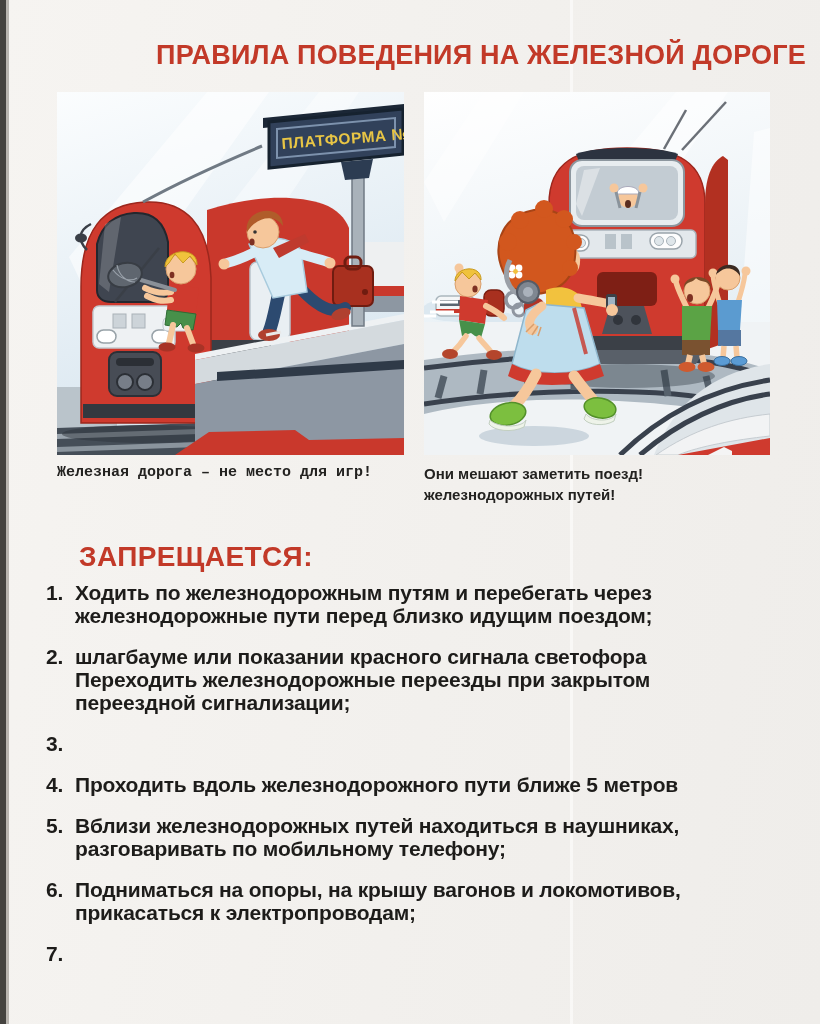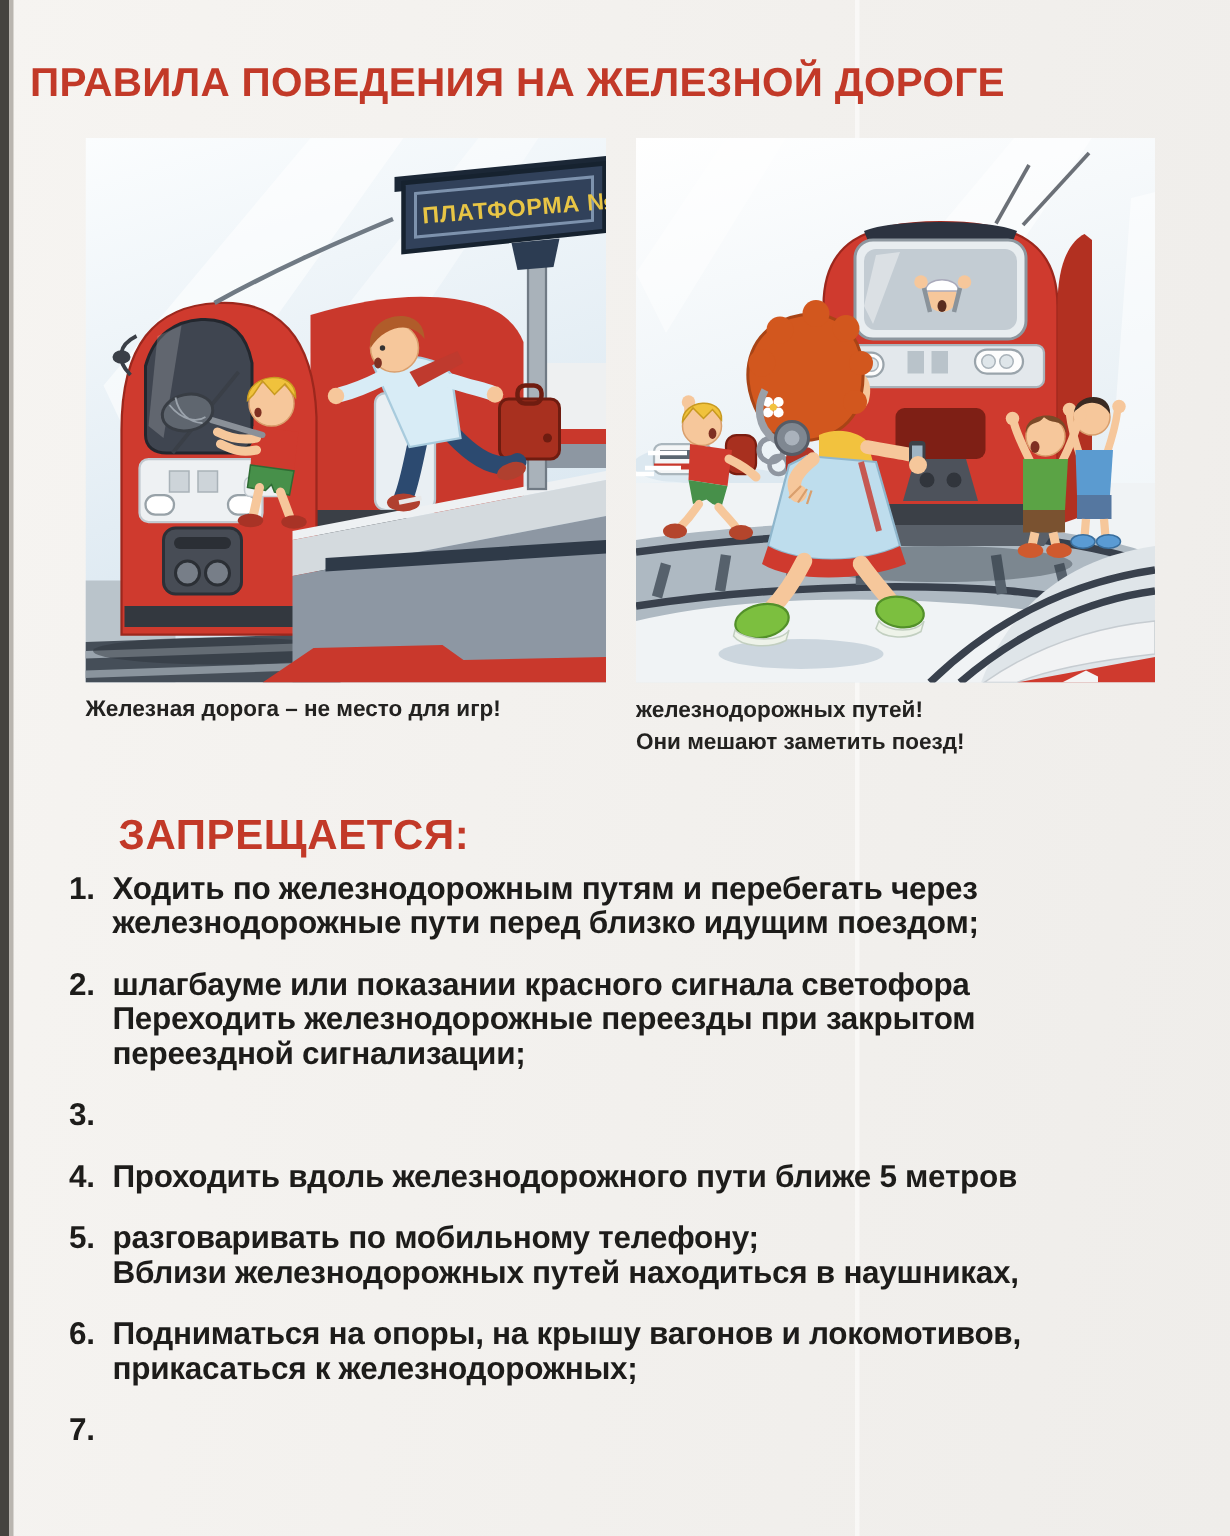--- a/index.html
+++ b/index.html
@@ -5,29 +5,29 @@
   html,body{margin:0;padding:0;background:#e8e6e3;}
   .poster{
     position:relative;width:820px;height:1024px;overflow:hidden;
     background:linear-gradient(100deg,#f6f4f1 0%,#f2f0ed 55%,#efedea 100%);
     font-family:"Liberation Sans",sans-serif;color:#1d1c1a;
   }
   .edge-strip{position:absolute;left:0;top:0;width:6px;height:100%;background:#45433f;}
   .edge-strip2{position:absolute;left:6px;top:0;width:3px;height:100%;background:#b9b5af;}
   .seam{position:absolute;left:570px;top:0;width:3px;height:100%;background:rgba(255,255,255,.55);}
   .title{
-    position:absolute;top:40px;left:20px;right:14px;margin:0;text-align:left;
+    position:absolute;top:40px;left:20px;right:14px;margin:0;text-align:right;
     font-size:27px;font-weight:700;color:#c23928;letter-spacing:.2px;white-space:nowrap;
   }
   .fig{position:absolute;top:92px;margin:0;}
   .fig svg{display:block;}
   .fig-left{left:57px;width:347px;height:363px;}
   .fig-right{left:424px;width:346px;height:363px;}
   .caption{position:absolute;font-weight:700;font-size:15px;color:#232220;margin:0;}
-  .caption-left{left:57px;top:464px;width:350px;}
+  .caption-left{left:57px;top:464px;width:350px;font-family:Liberation Mono, monospace;}
   .caption-right{left:424px;top:463px;width:380px;line-height:21px;}
   .cap-line{display:block;white-space:nowrap;}
   .rules-heading{
     position:absolute;left:79px;top:541px;margin:0;
     font-size:28px;font-weight:700;color:#c23928;letter-spacing:.4px;
   }
   .rules{position:absolute;left:46px;top:581px;width:766px;}
   .rule{display:flex;margin-bottom:18px;font-size:21px;font-weight:700;line-height:23px;letter-spacing:-.2px;}
   .rule .num{flex:none;width:29px;}
   .rule .line{display:block;white-space:nowrap;}
@@ -338,22 +338,22 @@
           <ellipse cx="176" cy="316" rx="16" ry="10" fill="#7cbf3f" stroke="#53902a" stroke-width="1.5" transform="rotate(10 176 316)"></ellipse>
           <path d="M162,322 C168,330 188,330 192,322 L190,329 C180,335 164,333 160,327 Z" fill="#eef3e9" stroke="#c2cfc0"></path>
         </g>
       </g>
     </svg>
   </figure>
 
   <p class="caption caption-left">Железная дорога – не место для игр!</p>
 
   <div class="caption caption-right">
+    <span class="cap-line">Они мешают заметить поезд!</span>
     <span class="cap-line">железнодорожных путей!</span>
-    <span class="cap-line">Они мешают заметить поезд!</span>
   </div>
 
   <h2 class="rules-heading">ЗАПРЕЩАЕТСЯ:</h2>
 
   <div class="rules">
     <div class="rule">
       <span class="num">1.</span>
       <span class="txt">
         <span class="line">Ходить по железнодорожным путям и перебегать через</span>
         <span class="line">железнодорожные пути перед близко идущим поездом;</span>
@@ -372,28 +372,28 @@
     </div>
     <div class="rule">
       <span class="num">4.</span>
       <span class="txt">
         <span class="line">Проходить вдоль железнодорожного пути ближе 5 метров</span>
       </span>
     </div>
     <div class="rule">
       <span class="num">5.</span>
       <span class="txt">
+        <span class="line">Вблизи железнодорожных путей находиться в наушниках,</span>
         <span class="line">разговаривать по мобильному телефону;</span>
-        <span class="line">Вблизи железнодорожных путей находиться в наушниках,</span>
       </span>
     </div>
     <div class="rule">
       <span class="num">6.</span>
       <span class="txt">
         <span class="line">Подниматься на опоры, на крышу вагонов и локомотивов,</span>
-        <span class="line">прикасаться к железнодорожных;</span>
+        <span class="line">прикасаться к электропроводам;</span>
       </span>
     </div>
     <div class="rule">
       <span class="num">7.</span>
     </div>
   </div>
 </div>
 
 </body></html>

